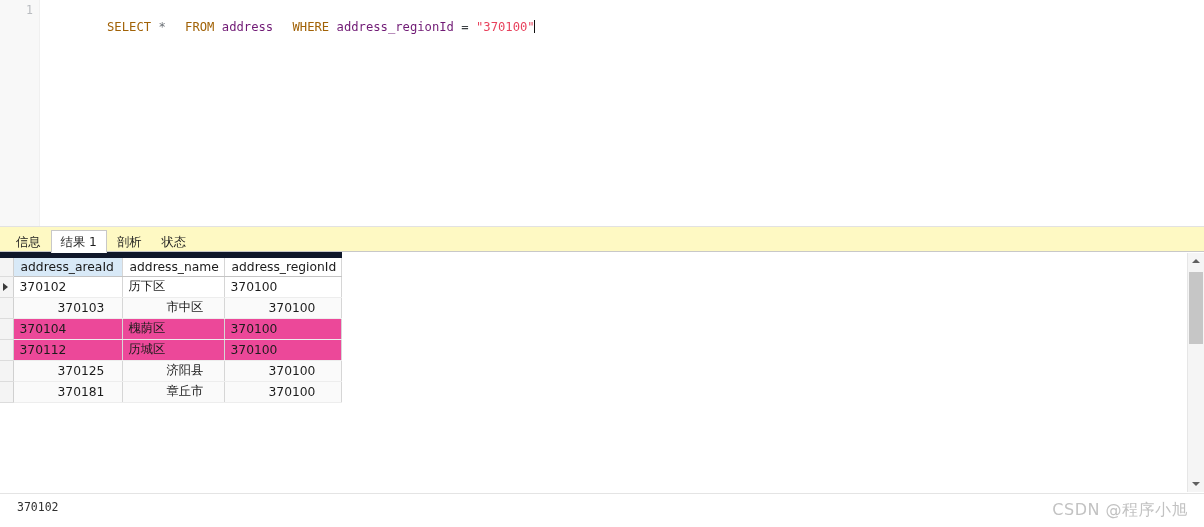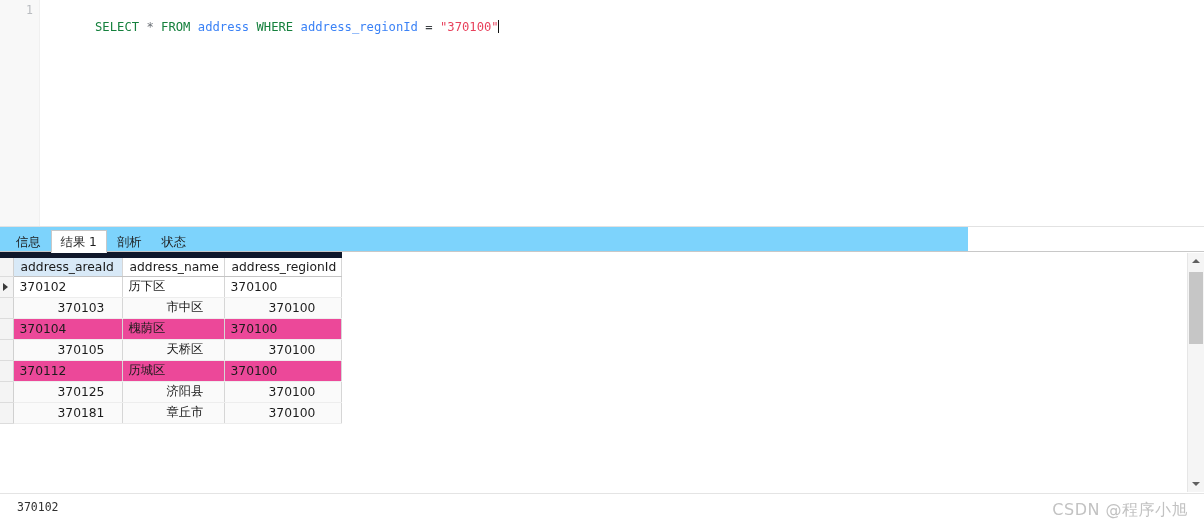--- a/index.html
+++ b/index.html
@@ -50,23 +50,23 @@
     right: 0; height: 226px;
     padding: 3px 0 0 11px;
     box-sizing: border-box;
   }
   .code-line {
     font-family: "DejaVu Sans Mono", "Liberation Mono", monospace;
     font-size: 12.2px;
     line-height: 16px;
     white-space: pre;
   }
-  .tok-kw      { color: #15803d; }
+  .tok-kw      { color: #a16207; margin-left: 12px; }
   .tok-star    { color: #6b7076; }
-  .tok-ident   { color: #3b82f6; }
+  .tok-ident   { color: #701a75; }
   .tok-op      { color: #3c4044; }
   .tok-string  { color: #e8415c; }
   .caret {
     display: inline-block;
     width: 1px;
     height: 13px;
     background: #101010;
     vertical-align: -2px;
     margin-left: -1px;
   }
@@ -74,23 +74,23 @@
   
   #tabbar-divider {
     position: absolute;
     left: 0; top: 226px;
     width: 1204px; height: 1px;
     background: #e2e2e2;
   }
   #tab-bar {
     position: absolute;
     left: 0; top: 227px;
-    width: 968px;
+    width: 1204px;
     height: 25px;
-    background: #7dd3fc;
+    background: #fef9c3;
     box-sizing: border-box;
   }
   #tab-strip {
     position: absolute;
     left: 6px; top: 2px;
     height: 23px;
     display: flex;
     align-items: flex-end;
     gap: 0px;
   }
@@ -320,26 +320,20 @@
           <td class="data">370103</td>
           <td class="data">市中区</td>
           <td class="data">370100</td>
         </tr>
         <tr class="odd">
           <td class="gutter-cell"></td>
           <td class="data">370104</td>
           <td class="data">槐荫区</td>
           <td class="data">370100</td>
         </tr>
-        <tr class="even">
-          <td class="gutter-cell"></td>
-          <td class="data">370105</td>
-          <td class="data">天桥区</td>
-          <td class="data">370100</td>
-        </tr>
         <tr class="odd">
           <td class="gutter-cell"></td>
           <td class="data">370112</td>
           <td class="data">历城区</td>
           <td class="data">370100</td>
         </tr>
         <tr class="even">
           <td class="gutter-cell"></td>
           <td class="data">370125</td>
           <td class="data">济阳县</td>

